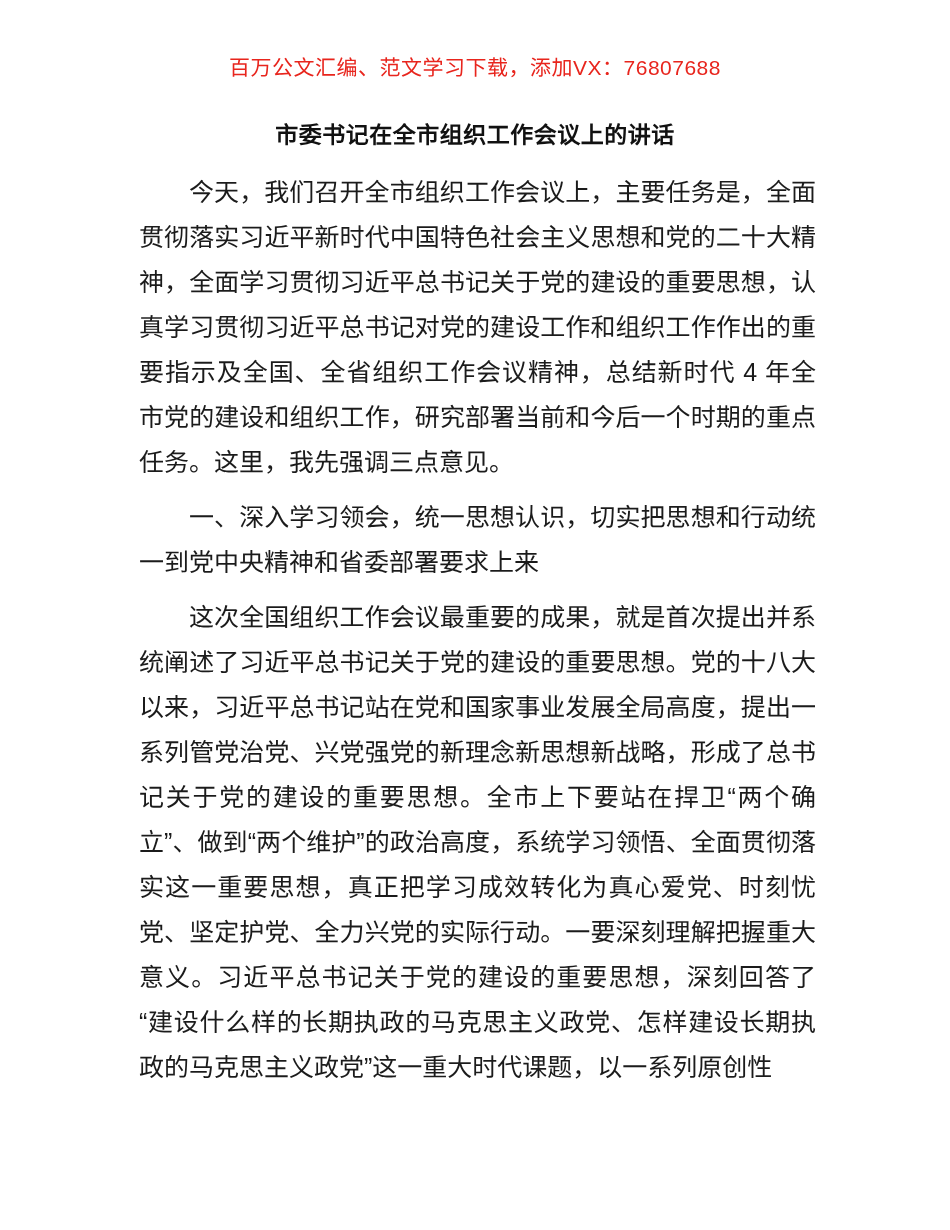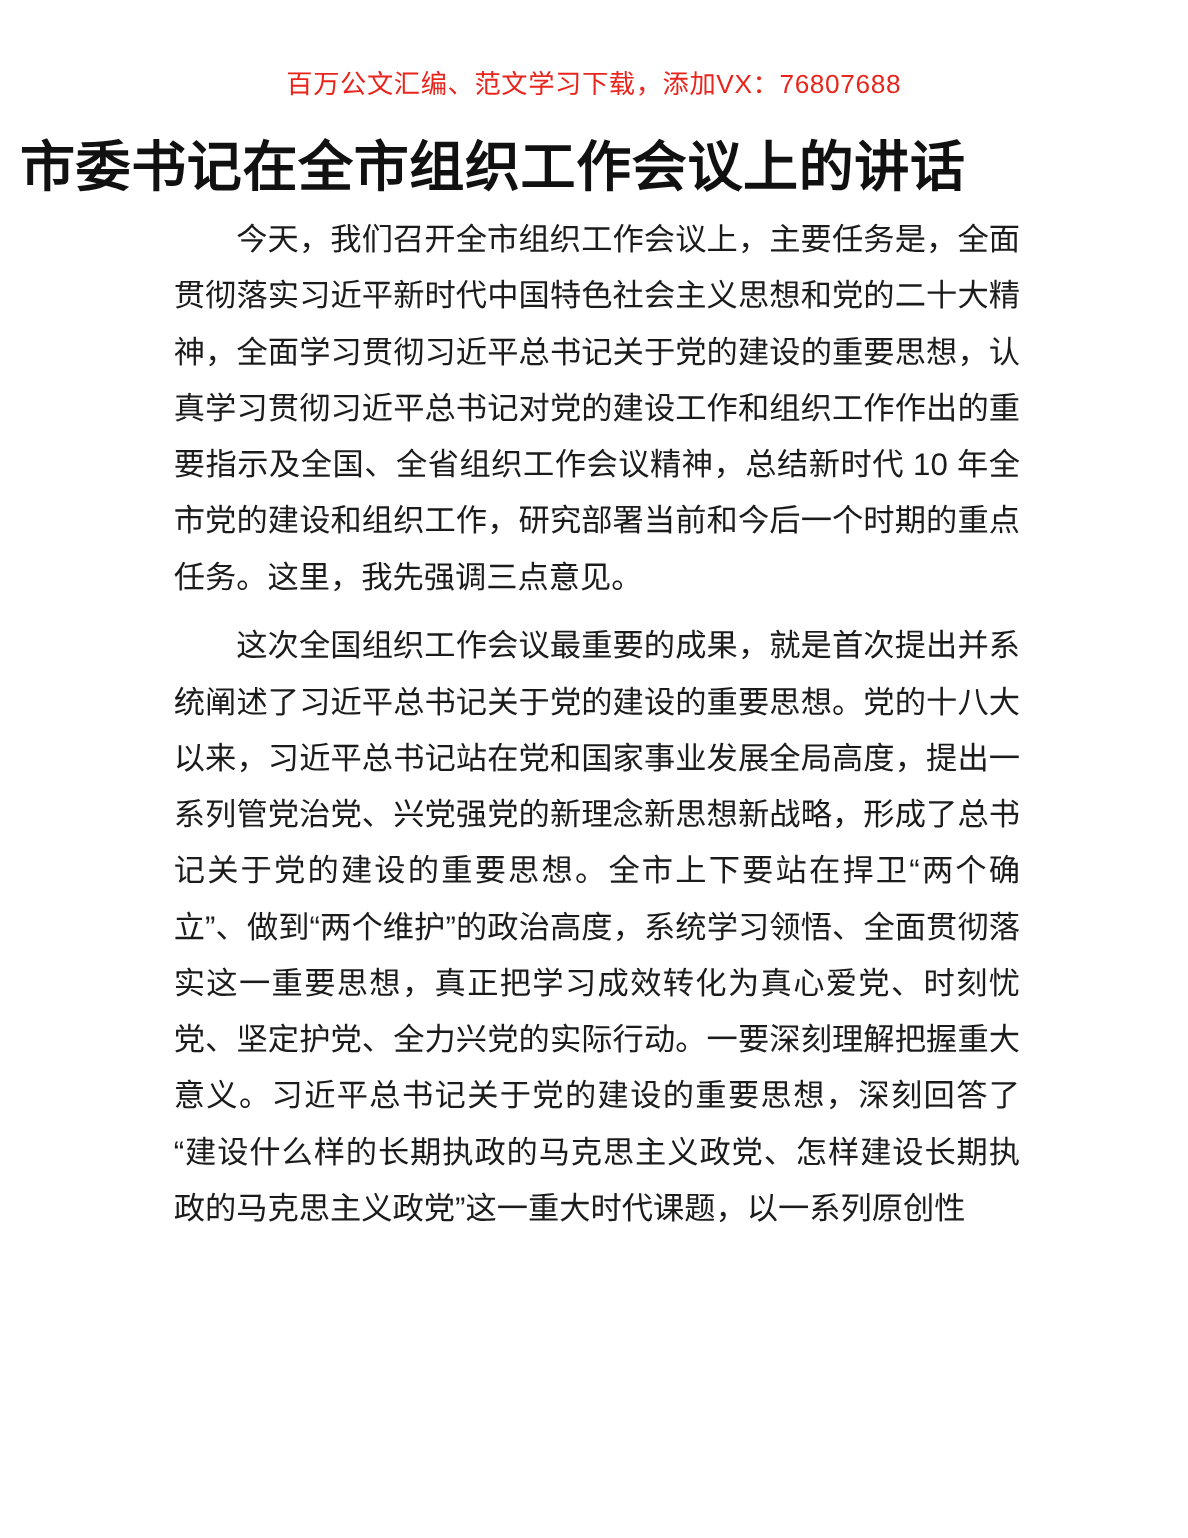--- a/index.html
+++ b/index.html
@@ -25,27 +25,26 @@
     padding-top: 54px;
     text-align: center;
     font-size: 21px;
     line-height: 28px;
     color: #e8251d;
     letter-spacing: 0.5px;
     white-space: nowrap;
   }
   .doc-title {
     margin: 30px 0 0 0;
-    text-align: left;
-    font-size: 44px;
+    text-align: center;
+    font-size: 23px;
     line-height: 46px;
     font-weight: 700;
     color: #111111;
     letter-spacing: 0.5px;
-    padding-left: 16px;
   }
   .doc-body {
     margin: 12px 134px 0 139px;
     font-size: 25px;
     line-height: 45px;
     text-align: justify;
     color: #1b1b1b;
   }
   .doc-body p {
     margin: 0 0 10px 0;
@@ -55,16 +54,17 @@
 </style>
 </head>
 <body>
 
 <div class="page">
   <div class="watermark">百万公文汇编、范文学习下载，添加VX：76807688</div>
 
   <h1 class="doc-title">市委书记在全市组织工作会议上的讲话</h1>
 
   <div class="doc-body">
-    <p>今天，我们召开全市组织工作会议上，主要任务是，全面贯彻落实习近平新时代中国特色社会主义思想和党的二十大精神，全面学习贯彻习近平总书记关于党的建设的重要思想，认真学习贯彻习近平总书记对党的建设工作和组织工作作出的重要指示及全国、全省组织工作会议精神，总结新时代 10 年全市党的建设和组织工作，研究部署当前和今后一个时期的重点任务。这里，我先强调三点意见。</p>
+    <p>今天，我们召开全市组织工作会议上，主要任务是，全面贯彻落实习近平新时代中国特色社会主义思想和党的二十大精神，全面学习贯彻习近平总书记关于党的建设的重要思想，认真学习贯彻习近平总书记对党的建设工作和组织工作作出的重要指示及全国、全省组织工作会议精神，总结新时代 4 年全市党的建设和组织工作，研究部署当前和今后一个时期的重点任务。这里，我先强调三点意见。</p>
+    <p>一、深入学习领会，统一思想认识，切实把思想和行动统一到党中央精神和省委部署要求上来</p>
     <p>这次全国组织工作会议最重要的成果，就是首次提出并系统阐述了习近平总书记关于党的建设的重要思想。党的十八大以来，习近平总书记站在党和国家事业发展全局高度，提出一系列管党治党、兴党强党的新理念新思想新战略，形成了总书记关于党的建设的重要思想。全市上下要站在捍卫“两个确立”、做到“两个维护”的政治高度，系统学习领悟、全面贯彻落实这一重要思想，真正把学习成效转化为真心爱党、时刻忧党、坚定护党、全力兴党的实际行动。一要深刻理解把握重大意义。习近平总书记关于党的建设的重要思想，深刻回答了“建设什么样的长期执政的马克思主义政党、怎样建设长期执政的马克思主义政党”这一重大时代课题，以一系列原创性</p>
   </div>
 </div>
 
 </body></html>

